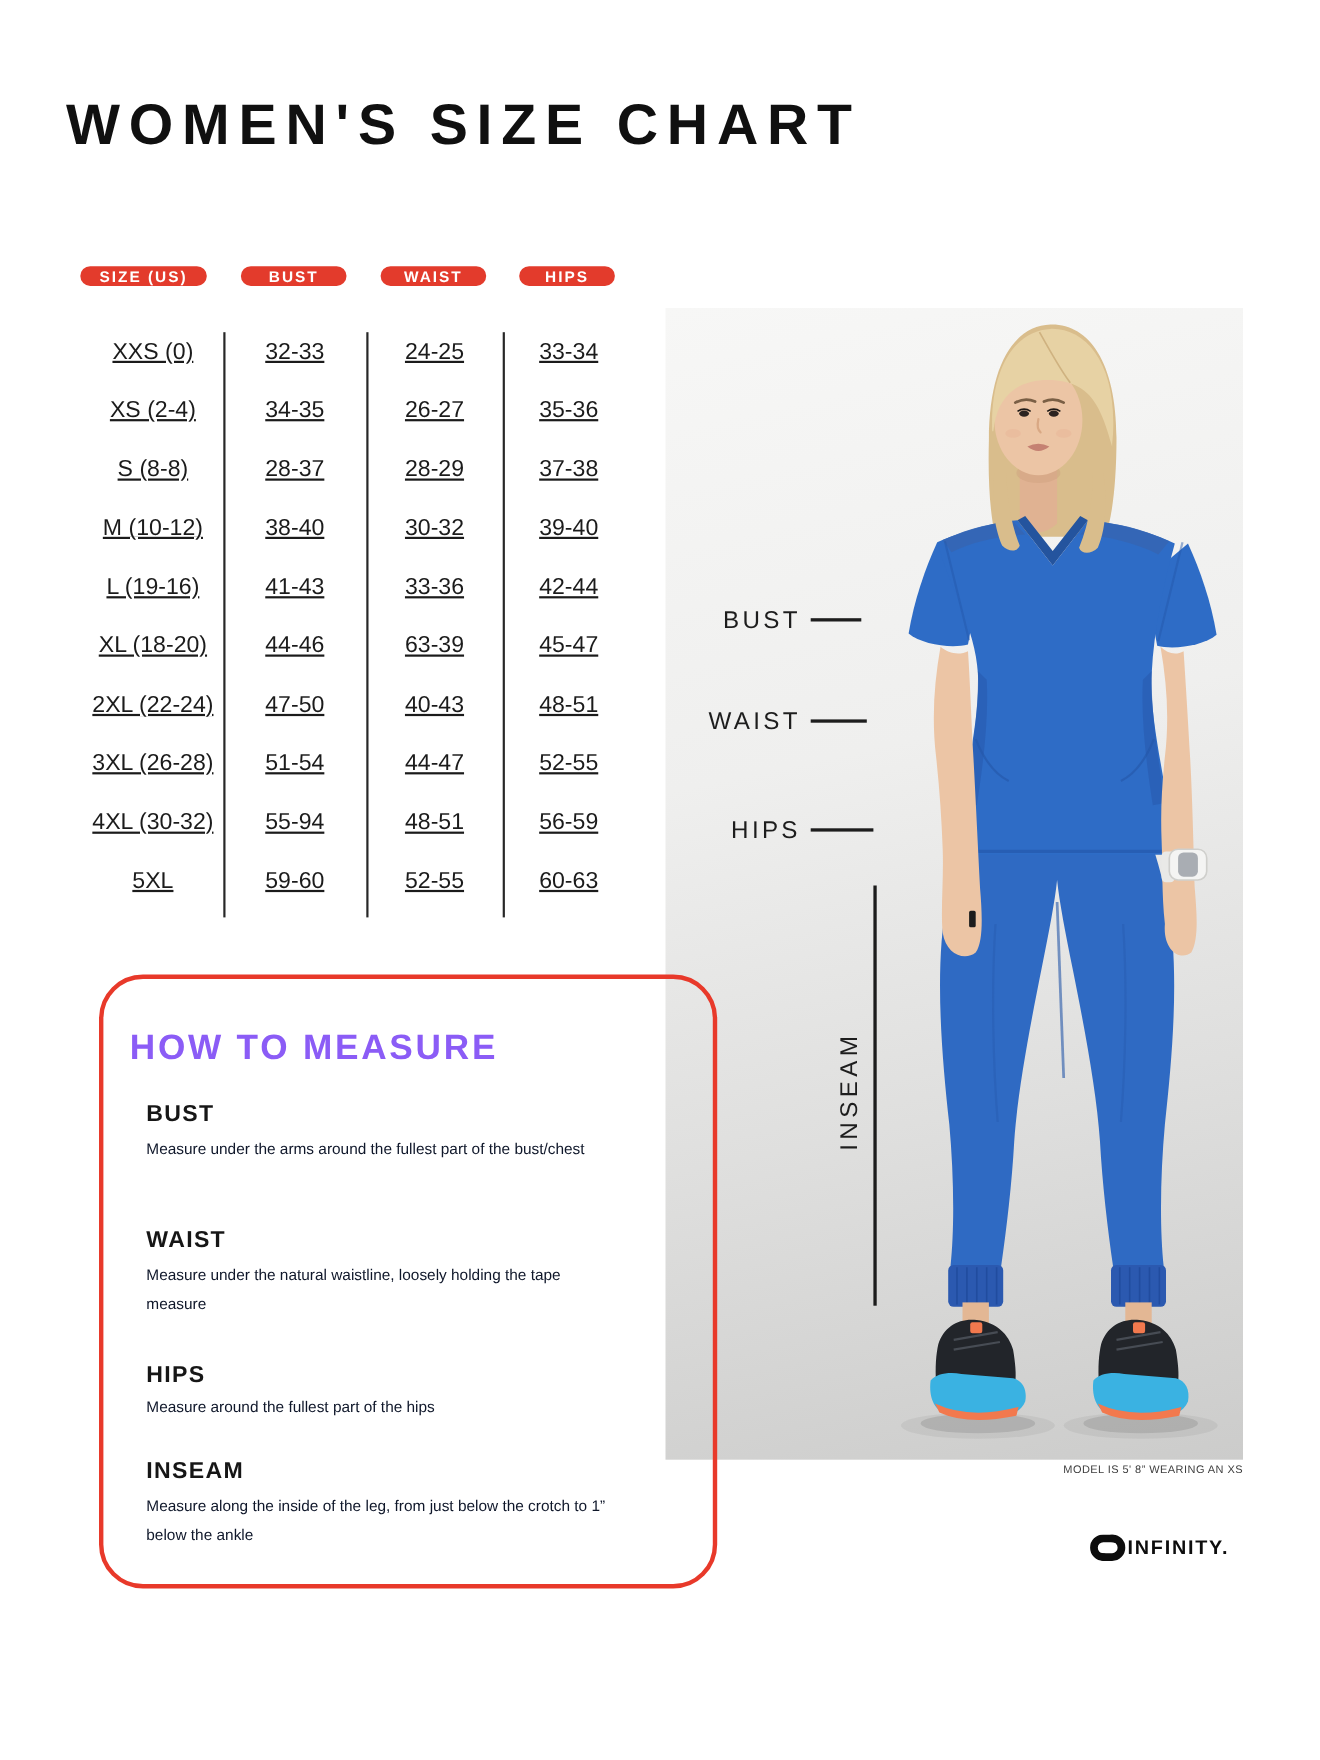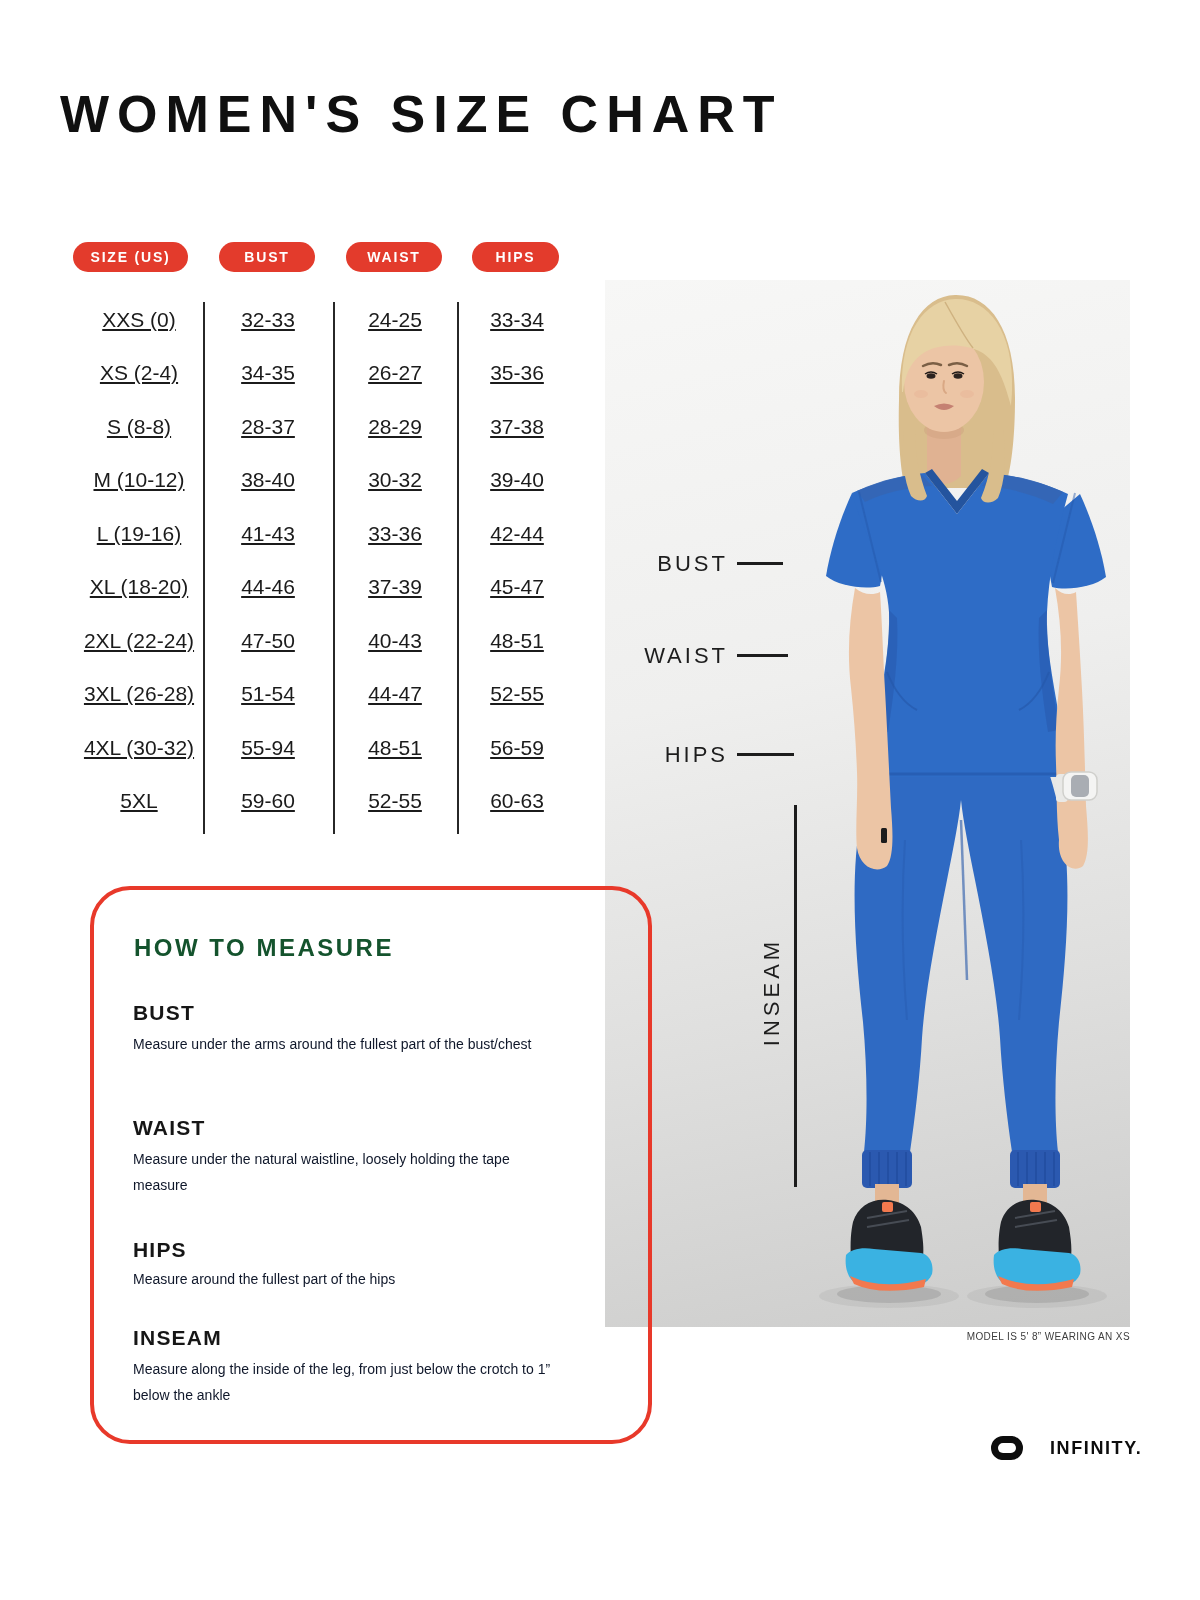--- a/index.html
+++ b/index.html
@@ -8,21 +8,21 @@
     font-family:"Liberation Sans", sans-serif;color:#1c1c1c;overflow:hidden;
   }
   .abs{position:absolute;}
   
   .page-title{
     left:60px;top:84px;font-size:52px;font-weight:bold;letter-spacing:8px;
     color:#101010;white-space:nowrap;
   }
   
   .pill{
-    top:242px;height:30px;border-radius:15px;background:#e33b2c;color:#ffffff;
+    top:242px;height:18px;border-radius:15px;background:#e33b2c;color:#ffffff;
     font-size:14px;font-weight:bold;letter-spacing:1.8px;
     display:flex;align-items:center;justify-content:center;
   }
   
   .size-table{
     left:75px;top:293px;width:502px;display:grid;
     grid-template-columns:128px 130px 124px 120px;grid-auto-rows:53.5px;
   }
   .size-table .cell{
     display:flex;align-items:center;justify-content:center;
@@ -48,25 +48,25 @@
   }
   .photo-caption{
     left:605px;top:1331px;width:525px;text-align:right;font-size:10px;
     letter-spacing:0.4px;color:#3d3d3d;
   }
   
   .htm-box{
     left:90px;top:886px;width:562px;height:558px;border:4px solid #e8392a;
     border-radius:40px;background:transparent;box-sizing:border-box;
   }
-  .htm-title{left:134px;top:934px;font-size:24px;font-weight:bold;letter-spacing:2.5px;color:#14532d;}
+  .htm-title{left:118px;top:934px;font-size:32px;font-weight:bold;letter-spacing:2.5px;color:#8b5cf6;}
   .sec-label{left:133px;font-size:21px;font-weight:bold;letter-spacing:1.2px;color:#161616;}
   .sec-body{left:133px;width:420px;font-size:14px;line-height:25.5px;color:#0f172a;}
   
-  .brand{left:990px;top:1436px;display:flex;align-items:center;gap:26px;text-align:center;}
+  .brand{left:990px;top:1395px;display:flex;align-items:center;gap:1px;text-align:center;}
   .brand .word{font-size:18px;font-weight:bold;letter-spacing:1.6px;color:#0d0d0d;white-space:nowrap;}
 </style>
 </head>
 <body>
 
 <div class="abs page-title">WOMEN'S SIZE CHART</div>
 
 <div class="abs pill" style="left:73px;width:115px">SIZE (US)</div>
 <div class="abs pill" style="left:219px;width:96px">BUST</div>
 <div class="abs pill" style="left:346px;width:96px">WAIST</div>
@@ -88,21 +88,21 @@
   <div class="cell">M (10-12)</div>
   <div class="cell">38-40</div>
   <div class="cell">30-32</div>
   <div class="cell">39-40</div>
   <div class="cell">L (19-16)</div>
   <div class="cell">41-43</div>
   <div class="cell">33-36</div>
   <div class="cell">42-44</div>
   <div class="cell">XL (18-20)</div>
   <div class="cell">44-46</div>
-  <div class="cell">37-39</div>
+  <div class="cell">63-39</div>
   <div class="cell">45-47</div>
   <div class="cell">2XL (22-24)</div>
   <div class="cell">47-50</div>
   <div class="cell">40-43</div>
   <div class="cell">48-51</div>
   <div class="cell">3XL (26-28)</div>
   <div class="cell">51-54</div>
   <div class="cell">44-47</div>
   <div class="cell">52-55</div>
   <div class="cell">4XL (30-32)</div>

